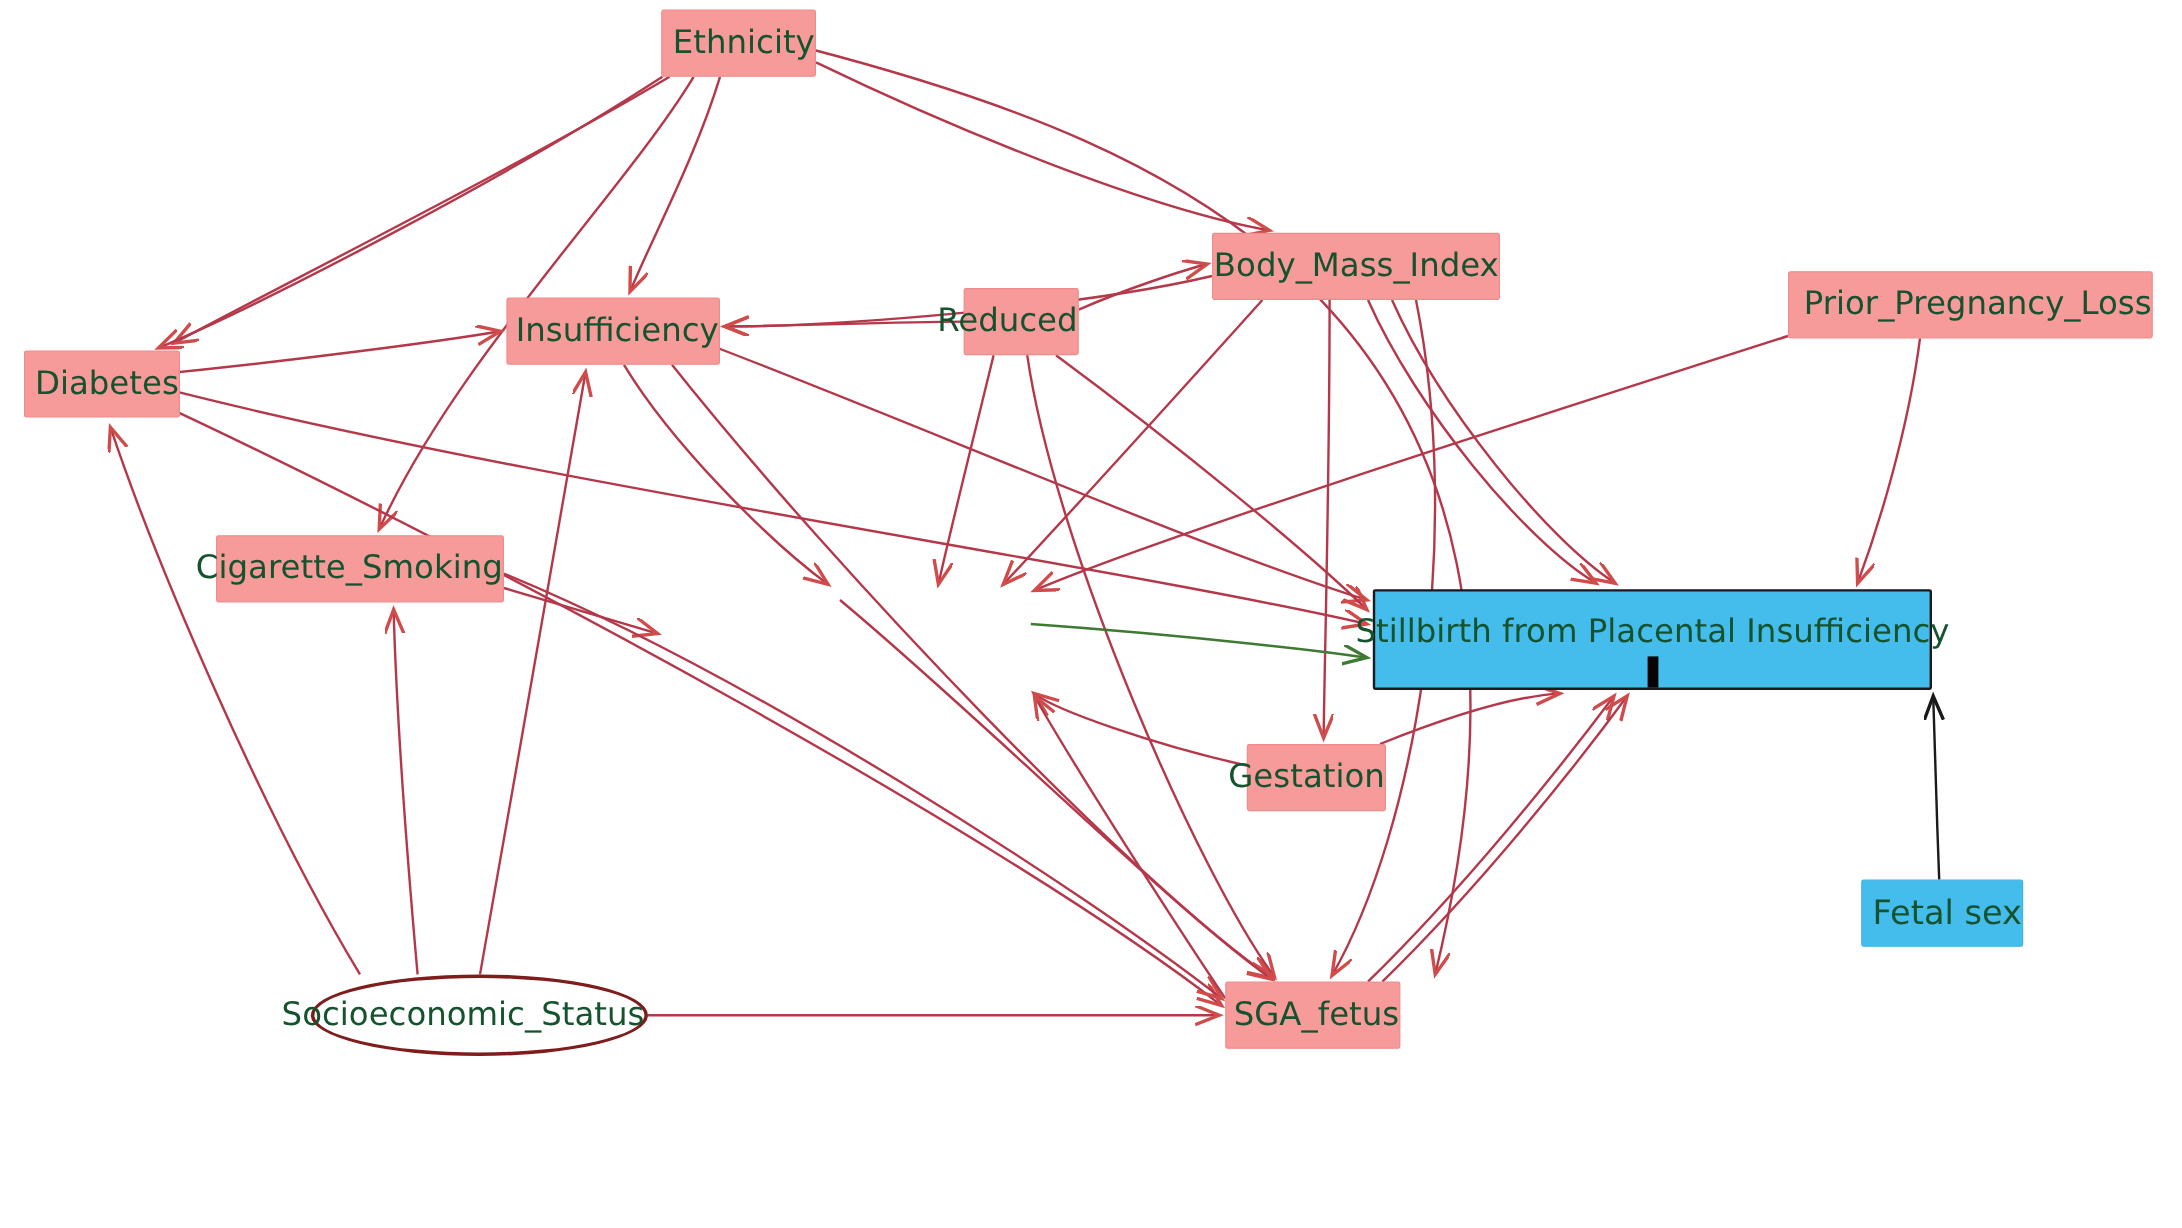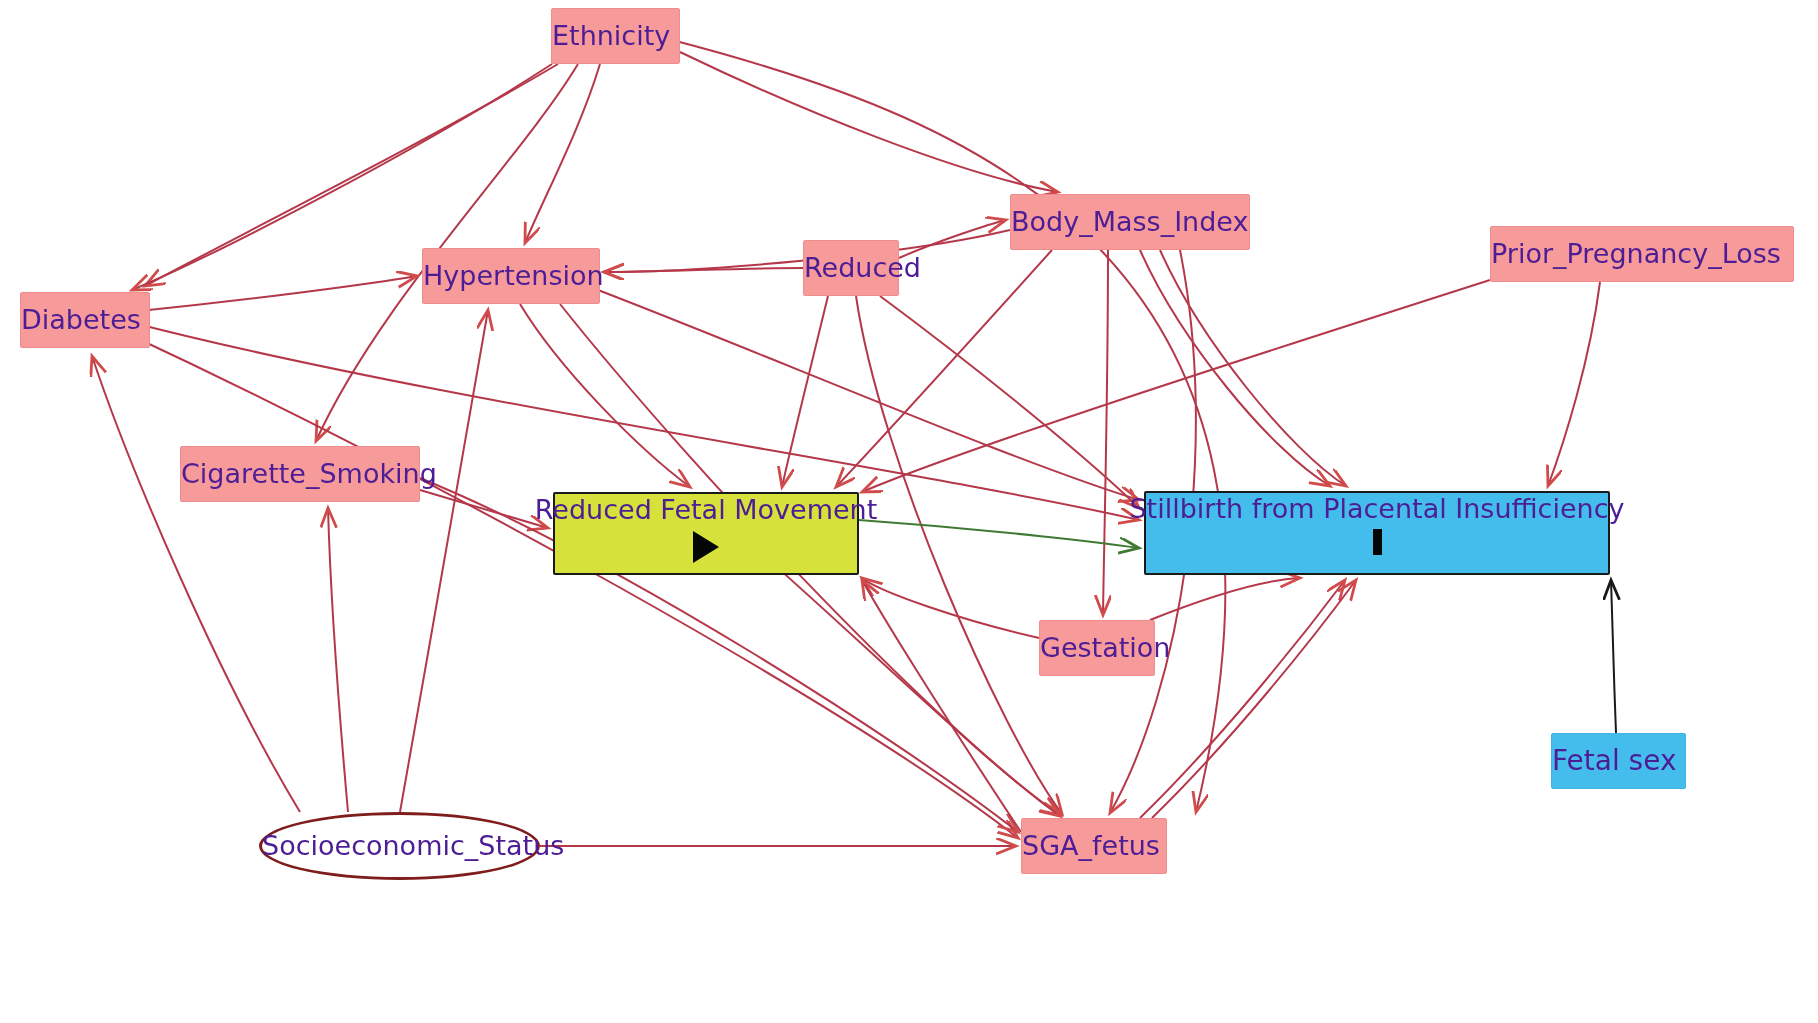--- a/index.html
+++ b/index.html
@@ -22,23 +22,23 @@
     left: 0;
     top: 0;
     width: 1818px;
     height: 1023px;
   }
   .node {
     position: absolute;
     box-sizing: border-box;
     display: flex;
     align-items: center;
-    justify-content: flex-start;
+    justify-content: flex-end;
     text-align: center;
-    color: #4c1d95;
+    color: #14532d;
     line-height: 1.15;
     white-space: nowrap;
   }
   .node-rect {
     background: #f79a9a;
     border: 1px solid #f08c8c;
     border-radius: 2px;
     font-size: 27px;
   }
   .node-exposure {
@@ -196,39 +196,35 @@
 
   <div class="node node-rect" style="left:1490px; top:226px; width:304px; height:56px;">
     <span class="node-label">Prior_Pregnancy_Loss</span>
   </div>
 
   <div class="node node-rect" style="left:1010px; top:194px; width:240px; height:56px;">
     <span class="node-label">Body_Mass_Index</span>
   </div>
 
   <div class="node node-rect" style="left:422px; top:248px; width:178px; height:56px;">
-    <span class="node-label">Hypertension</span>
+    <span class="node-label">Insufficiency</span>
   </div>
 
   <div class="node node-rect" style="left:803px; top:240px; width:96px; height:56px;">
     <span class="node-label">Reduced</span>
   </div>
 
   <div class="node node-rect" style="left:0px; top:292px; width:130px; height:56px;margin-left:20px;">
     <span class="node-label">Diabetes</span>
   </div>
 
   <div class="node node-rect" style="left:180px; top:446px; width:240px; height:56px;">
     <span class="node-label">Cigarette_Smoking</span>
   </div>
 
-  <div class="node node-exposure" style="left:553px; top:492px; width:306px; height:83px;">
-    <span class="node-label">Reduced Fetal Movement</span>
-    <span class="caret-tri"></span>
-  </div>
 
   <div class="node node-outcome" style="left:1144px; top:491px; width:466px; height:84px;">
     <span class="node-label">Stillbirth from Placental Insufficiency</span>
     <span class="caret-bar"></span>
   </div>
 
   <div class="node node-rect" style="left:1039px; top:620px; width:116px; height:56px;">
     <span class="node-label">Gestation</span>
   </div>
 

